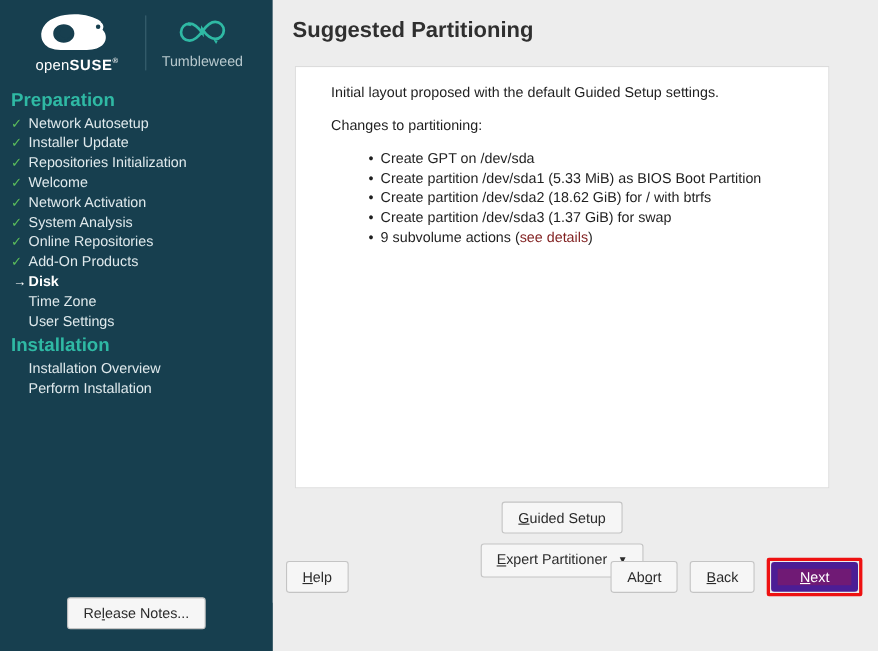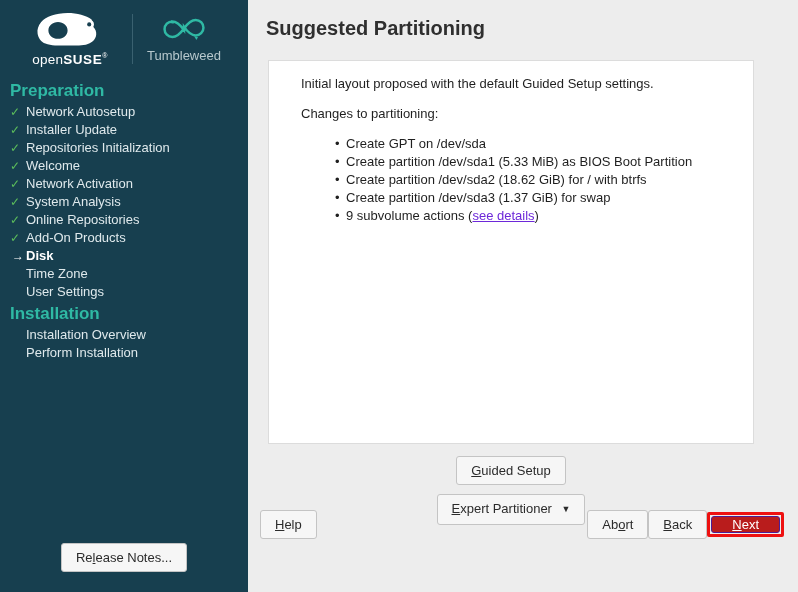--- a/index.html
+++ b/index.html
@@ -102,42 +102,42 @@
   ul.actions { list-style: none; margin: 0 0 0 34px; padding: 0; }
   ul.actions li {
     font-size: 13px; color: #1f1f1f; line-height: 18px;
     position: relative; padding-left: 11px;
   }
   ul.actions li::before {
     content: "\2022"; position: absolute; left: 0; top: 0;
     font-size: 13px; color: #1f1f1f;
   }
   .link {
-    color: #6d28d9; text-decoration: underline; cursor: pointer;
+    color: #7f1d1d; cursor: pointer;
   }
 
   .mid-buttons {
     position: absolute; left: 20px; top: 456px;
     width: 486px;
     display: flex; flex-direction: column; align-items: center; gap: 9px;
   }
   .caret { font-size: 9px; margin-left: 6px; position: relative; top: -1px; }
 
   
   #bottom-bar {
     position: absolute; left: 0; bottom: 0;
     width: 550px; height: 48px;
     display: flex; align-items: center;
     padding: 0 14px 0 12px;
   }
   .spacer { flex: 1 1 auto; }
-  .bottom-right { display: flex; align-items: center; }
+  .bottom-right { display: flex; align-items: center; gap: 11px; }
   .btn-next {
-    background: #b91c1c;
-    border: 1px solid #4c1d95;
+    background: #701a75;
+    border: 6px solid #4c1d95;
     color: #ffffff;
     padding: 0 20px;
   }
   .highlight-box {
     border: 3px solid #ee1111;
     padding: 1px;
     border-radius: 2px;
     display: inline-block;
     line-height: 0;
   }

